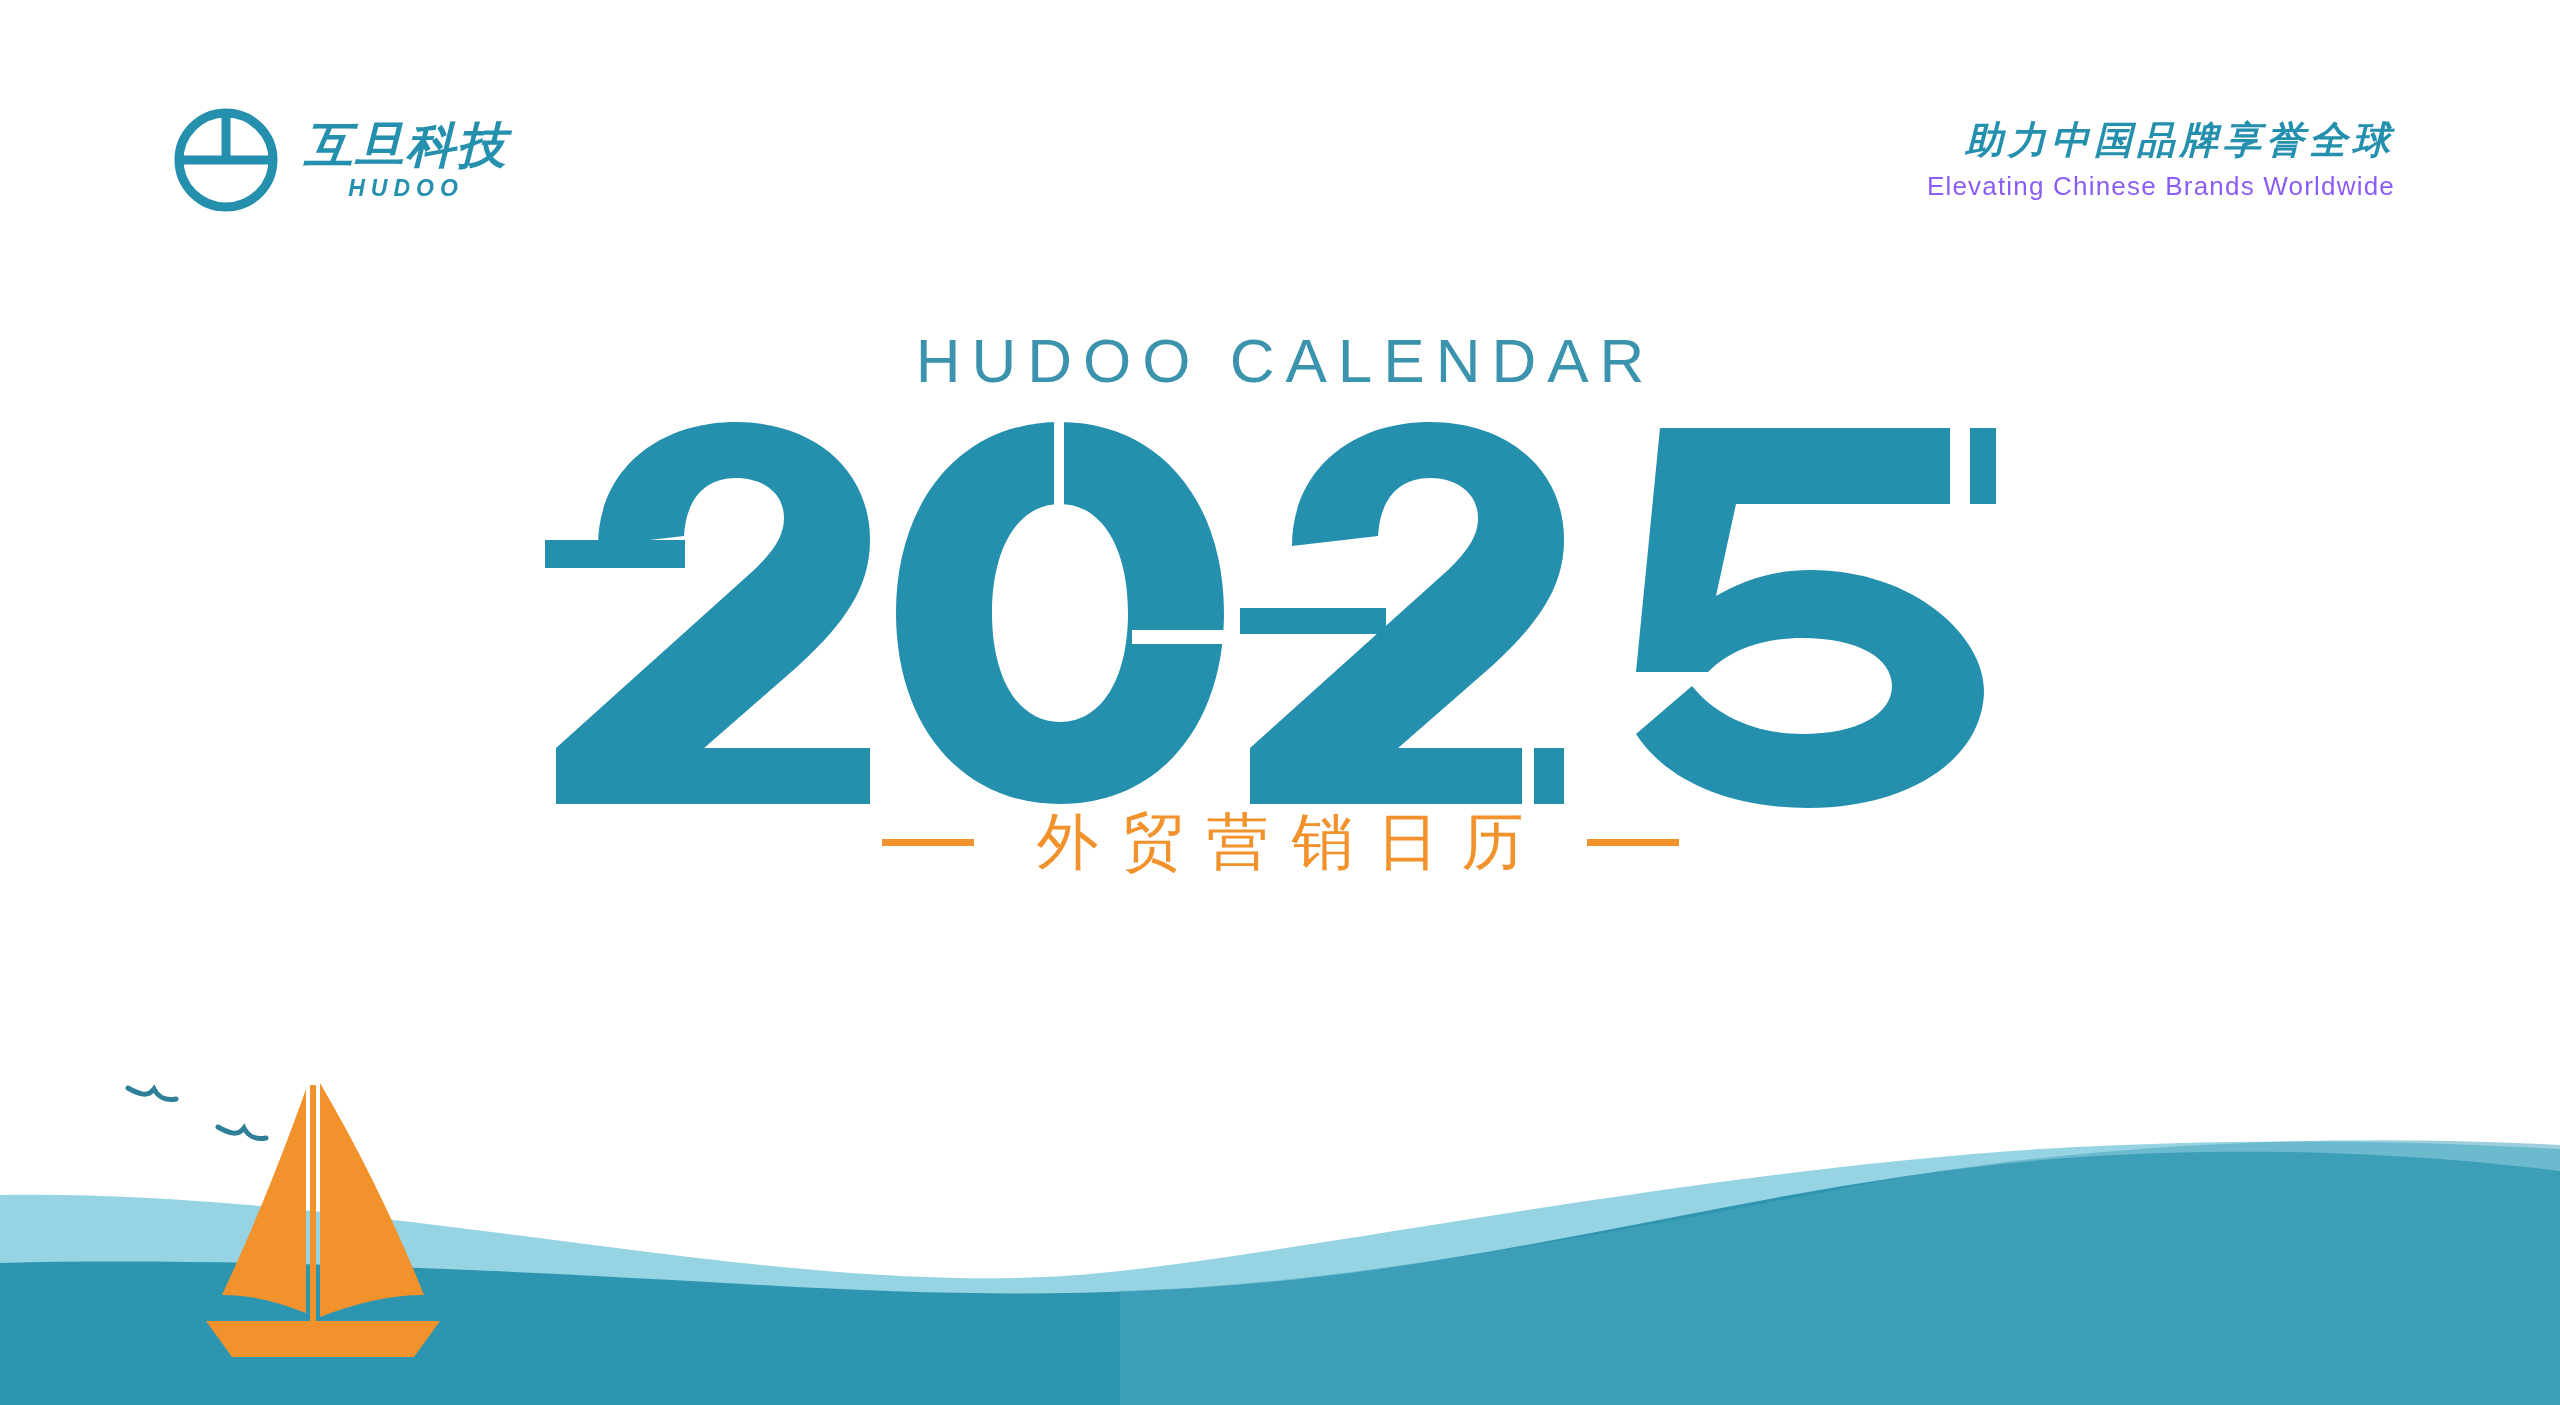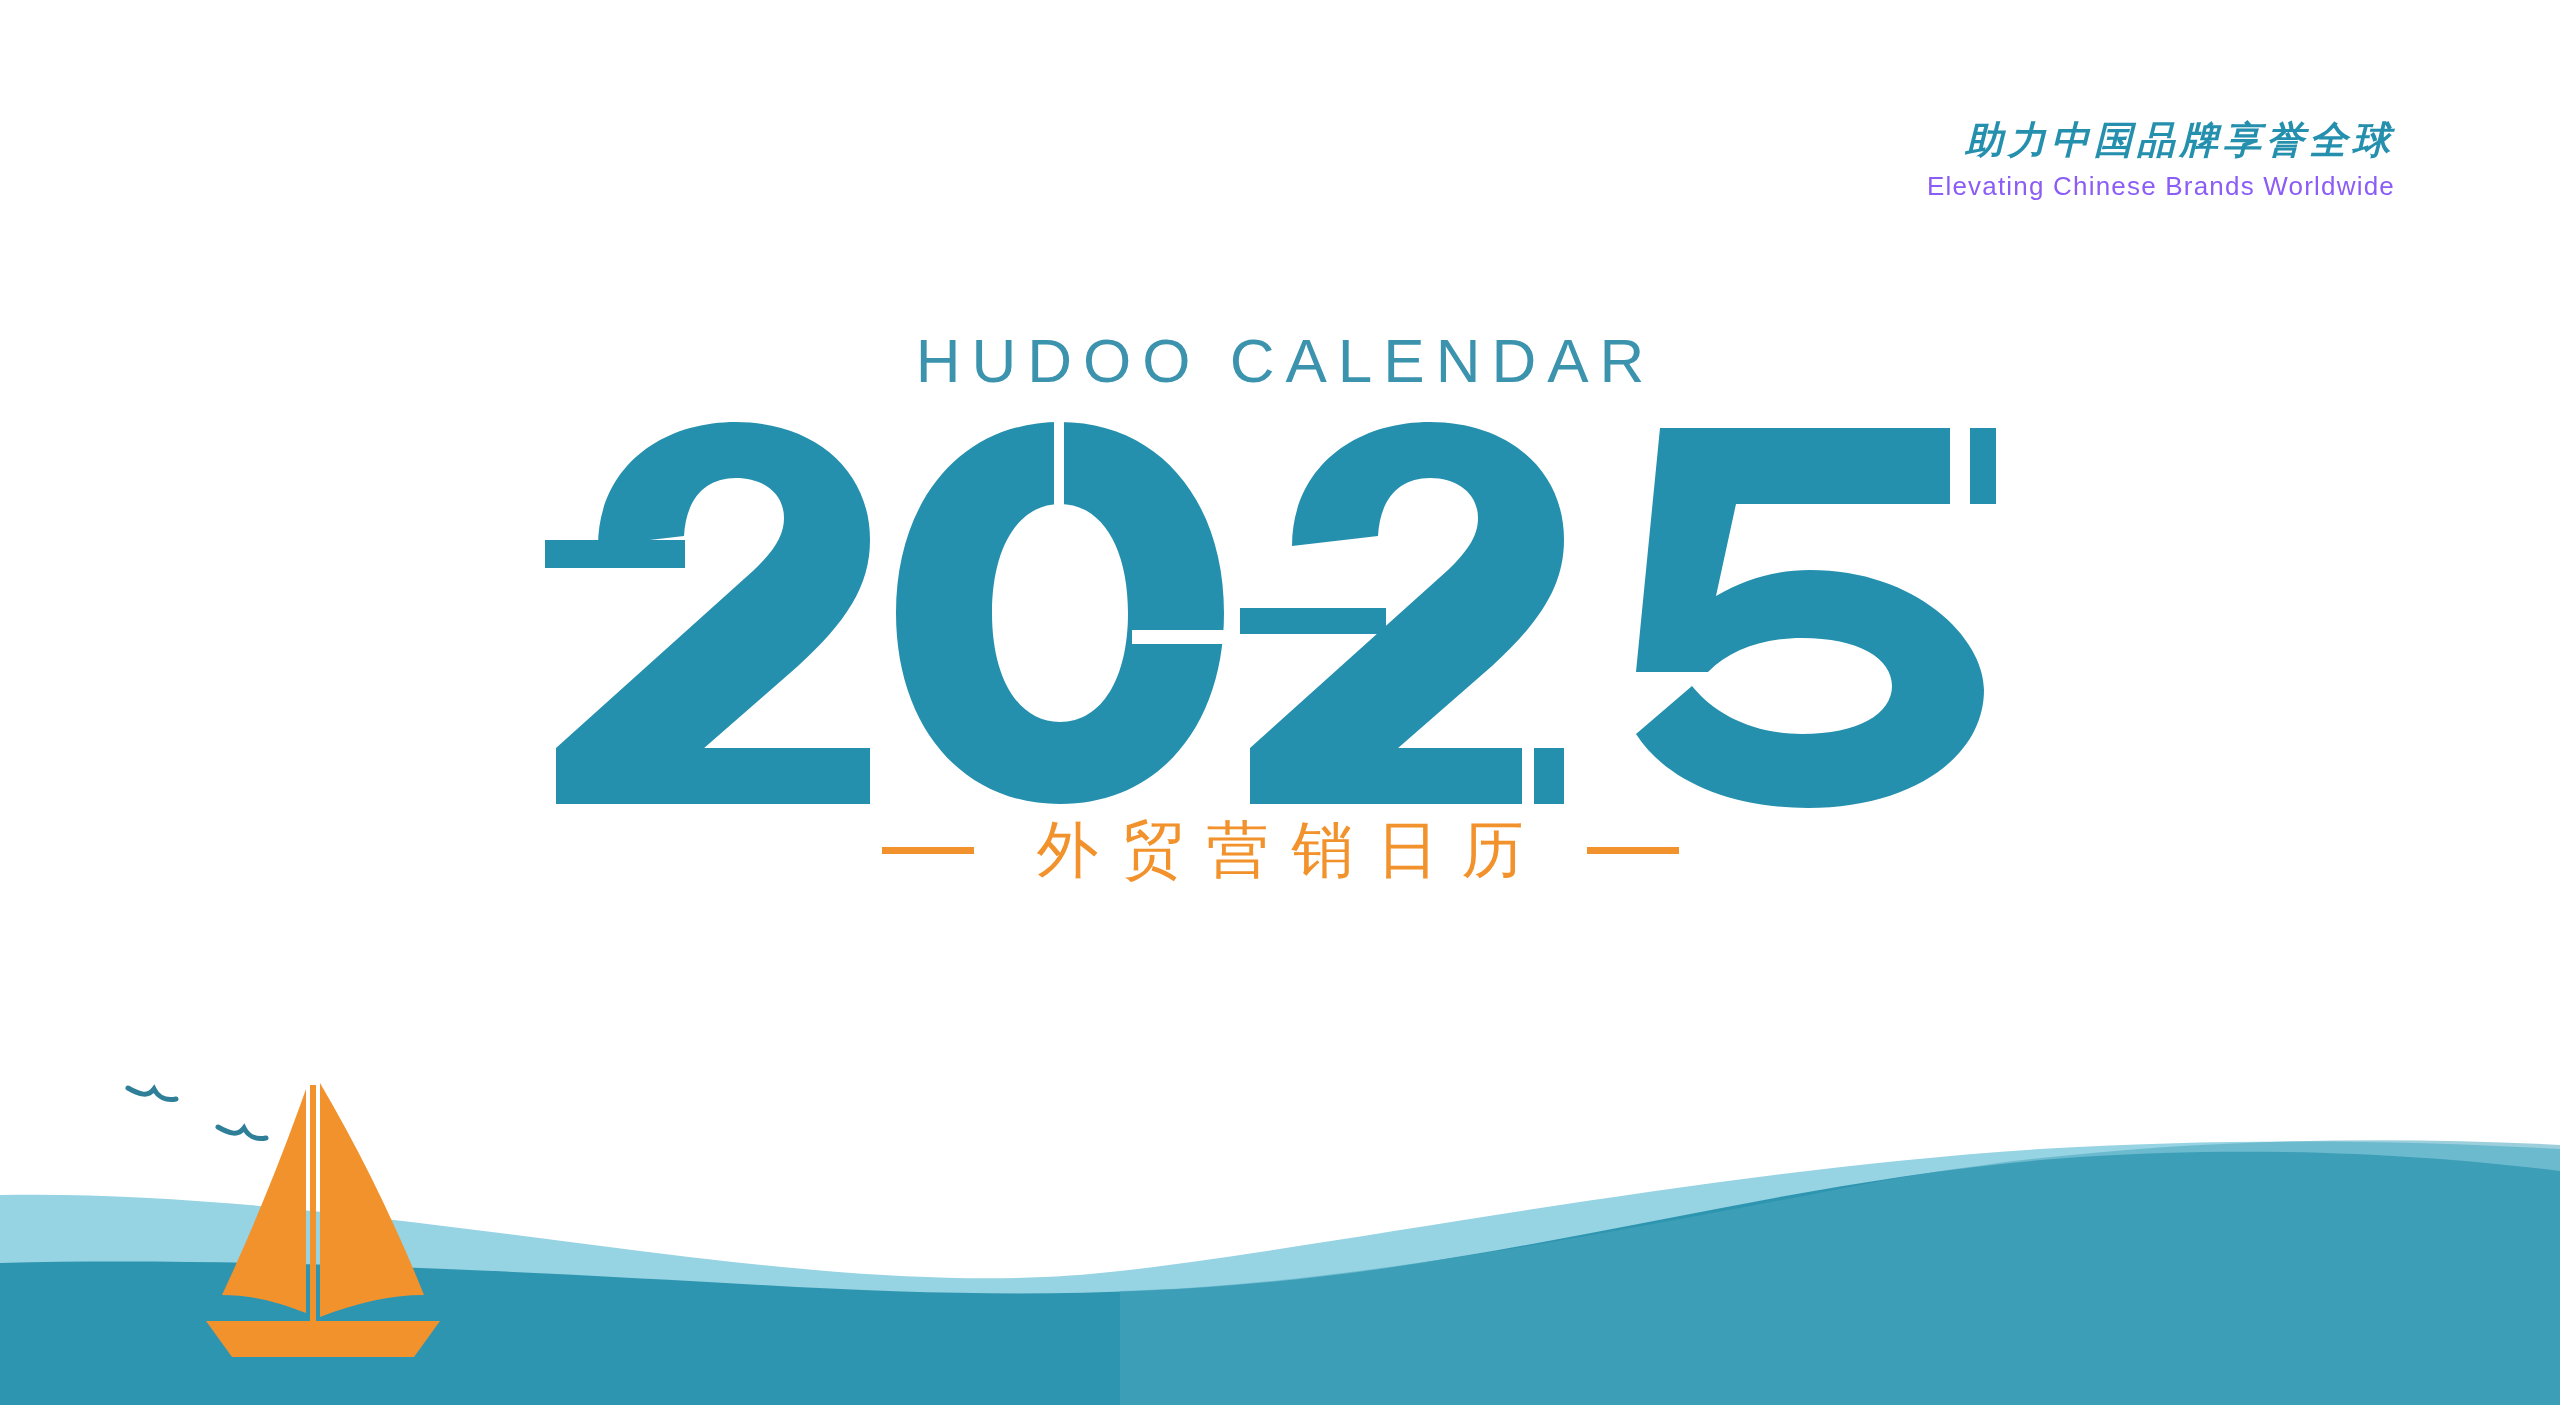--- a/index.html
+++ b/index.html
@@ -95,21 +95,20 @@
     padding-left: 11px;
   }
   #year-wrap {
     margin-top: 26px;
     display: flex;
     justify-content: center;
   }
   #year-art { display: block; }
 
   #subtitle-row {
-    margin-top: 8px;
     display: flex;
     align-items: center;
     justify-content: center;
     gap: 40px;
   }
   .rule {
     width: 92px;
     height: 7px;
     background: #f2922c;
     flex: 0 0 auto;
@@ -142,20 +141,33 @@
     height: 360px;
     display: block;
     pointer-events: none;
   }
 </style>
 </head>
 <body>
 
 <div id="canvas">
 
+  <div id="brand-lockup">
+
+    <svg id="brand-mark" width="112" height="112" viewBox="0 0 112 112" aria-hidden="true">
+      <circle cx="56" cy="56" r="47" fill="none" stroke="#2590ae" stroke-width="9"></circle>
+      <rect x="9" y="51.5" width="94" height="9" fill="#2590ae"></rect>
+      <rect x="51.5" y="13" width="9" height="43" fill="#2590ae"></rect>
+    </svg>
+
+    <div id="brand-wordmark">
+      <div id="brand-name-cn">互旦科技</div>
+      <div id="brand-name-en">HUDOO</div>
+    </div>
+  </div>
 
   <div id="tagline-block">
     <div id="tagline-cn">助力中国品牌享誉全球</div>
     <div id="tagline-en">Elevating Chinese Brands Worldwide</div>
   </div>
 
   <div id="hero">
 
     <div id="hero-eyebrow">HUDOO CALENDAR</div>
 

